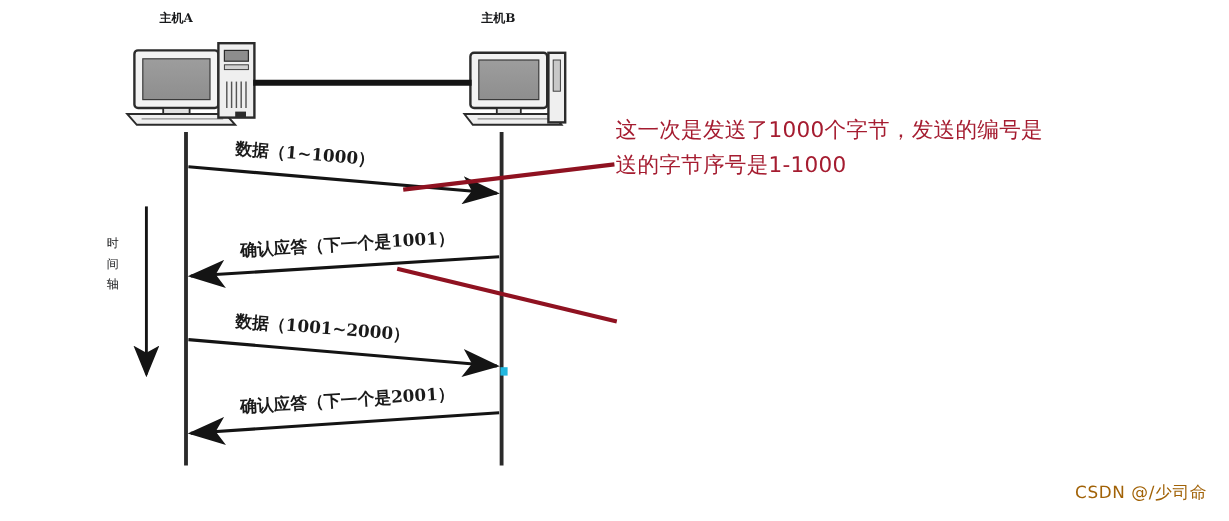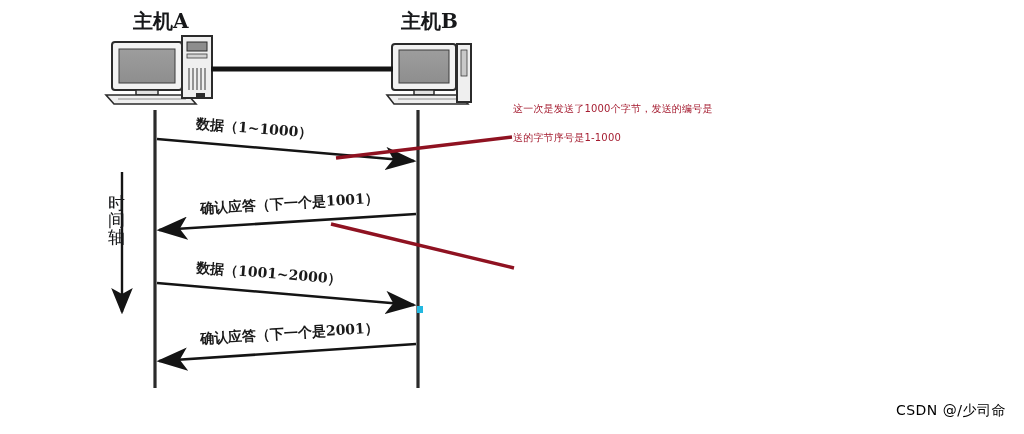--- a/index.html
+++ b/index.html
@@ -10,64 +10,64 @@
     overflow:hidden;
     position:relative;
   }
   #stage{position:absolute;left:0;top:0;width:1024px;height:434px;}
   #diagram-svg{position:absolute;left:0;top:0;width:1024px;height:434px;}
 
   .anno-block{
     position:absolute;
     color:#a51c30;
     font-family:"DejaVu Sans","Liberation Sans",sans-serif;
-    font-size:10px;
+    font-size:18px;
     line-height:29px;
     white-space:nowrap;
     letter-spacing:0.2px;
   }
   #annotation-one{left:513px;top:94px;}
   #annotation-two{left:530px;top:262px;}
   .anno-line{display:block;}
 
   .msg-label{
     position:absolute;
     color:#1a1a1a;
     font-family:"DejaVu Serif","Liberation Serif",serif;
     font-size:14px;
     white-space:nowrap;
     font-weight:600;
   }
   .host-label{
     position:absolute;
     color:#17181a;
     font-family:"DejaVu Serif","Liberation Serif",serif;
-    font-size:20px;
+    font-size:10px;
     font-weight:700;
     white-space:nowrap;
   }
   #host-a-label{left:133px;top:8px;}
   #host-b-label{left:401px;top:8px;}
 
   #timeaxis-label{
     position:absolute;
-    left:108px;top:195px;
+    left:86px;top:195px;
     width:16px;
     color:#17181a;
     font-family:"DejaVu Serif","Liberation Serif",serif;
-    font-size:17px;
+    font-size:10px;
     line-height:17px;
     text-align:center;
     white-space:normal;
     word-break:break-all;
   }
   #watermark{
     position:absolute;
     right:18px;bottom:14px;
-    color:#000000;
+    color:#a16207;
     font-size:14px;
     font-family:"DejaVu Sans","Liberation Sans",sans-serif;
     white-space:nowrap;
     letter-spacing:0.5px;
   }
   .cyan-mark{
     position:absolute;
     left:417px;top:306px;
     width:6px;height:7px;
     background:#22b8e0;

